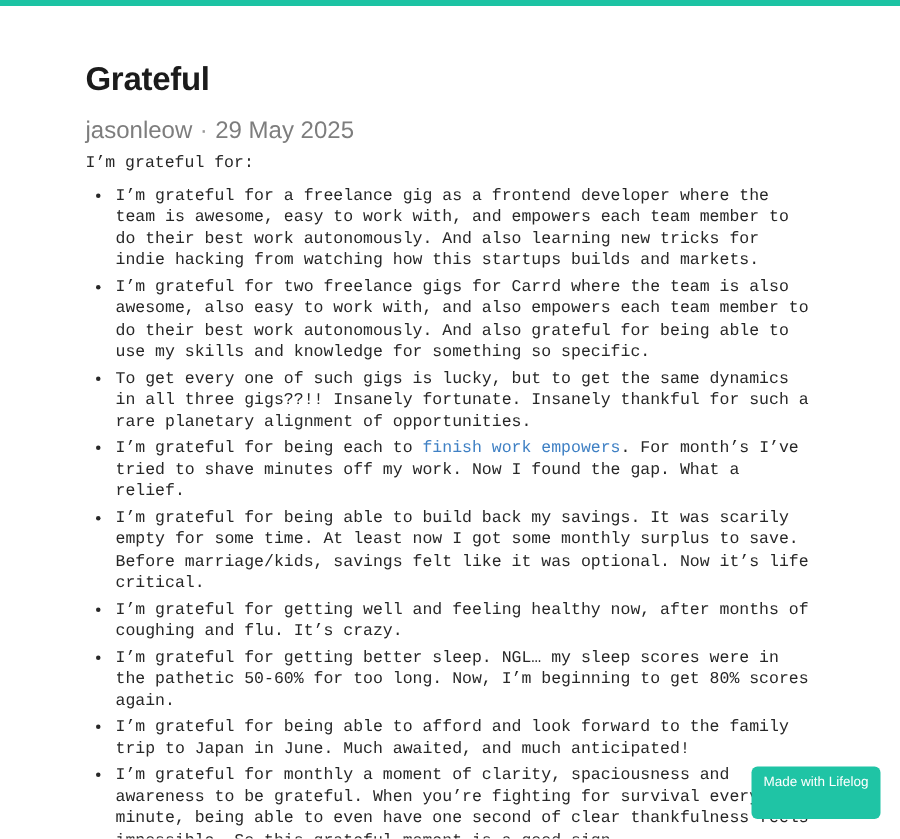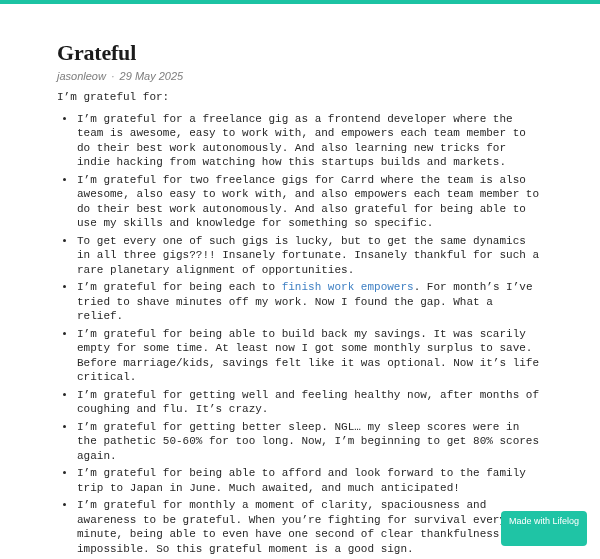--- a/index.html
+++ b/index.html
@@ -26,33 +26,32 @@
   .accent-bar {
     width: 100%;
     height: 4px;
     background: var(--accent);
   }
   .container {
     padding: 36px 57px 0 57px;
   }
   h1.post-title {
     margin: 0;
-    font-family: Liberation Serif, serif;
+    font-family: Liberation Sans, sans-serif;
     font-size: 22px;
     line-height: 26px;
     font-weight: 700;
     letter-spacing: -0.2px;
     color: #1b1b1b;
   }
   .byline {
-    margin-top: 4px;
-    font-size: 11px;
+    margin-top: 16px;
+    font-size: 16px;
     line-height: 12px;
     color: #7d7d7d;
-    font-style: italic;
   }
   .byline .sep {
     margin: 0 5px;
     color: #9a9a9a;
   }
   .prose {
     font-family: Liberation Mono, monospace;
     font-size: 11px;
     line-height: 14.5px;
     color: #272727;

